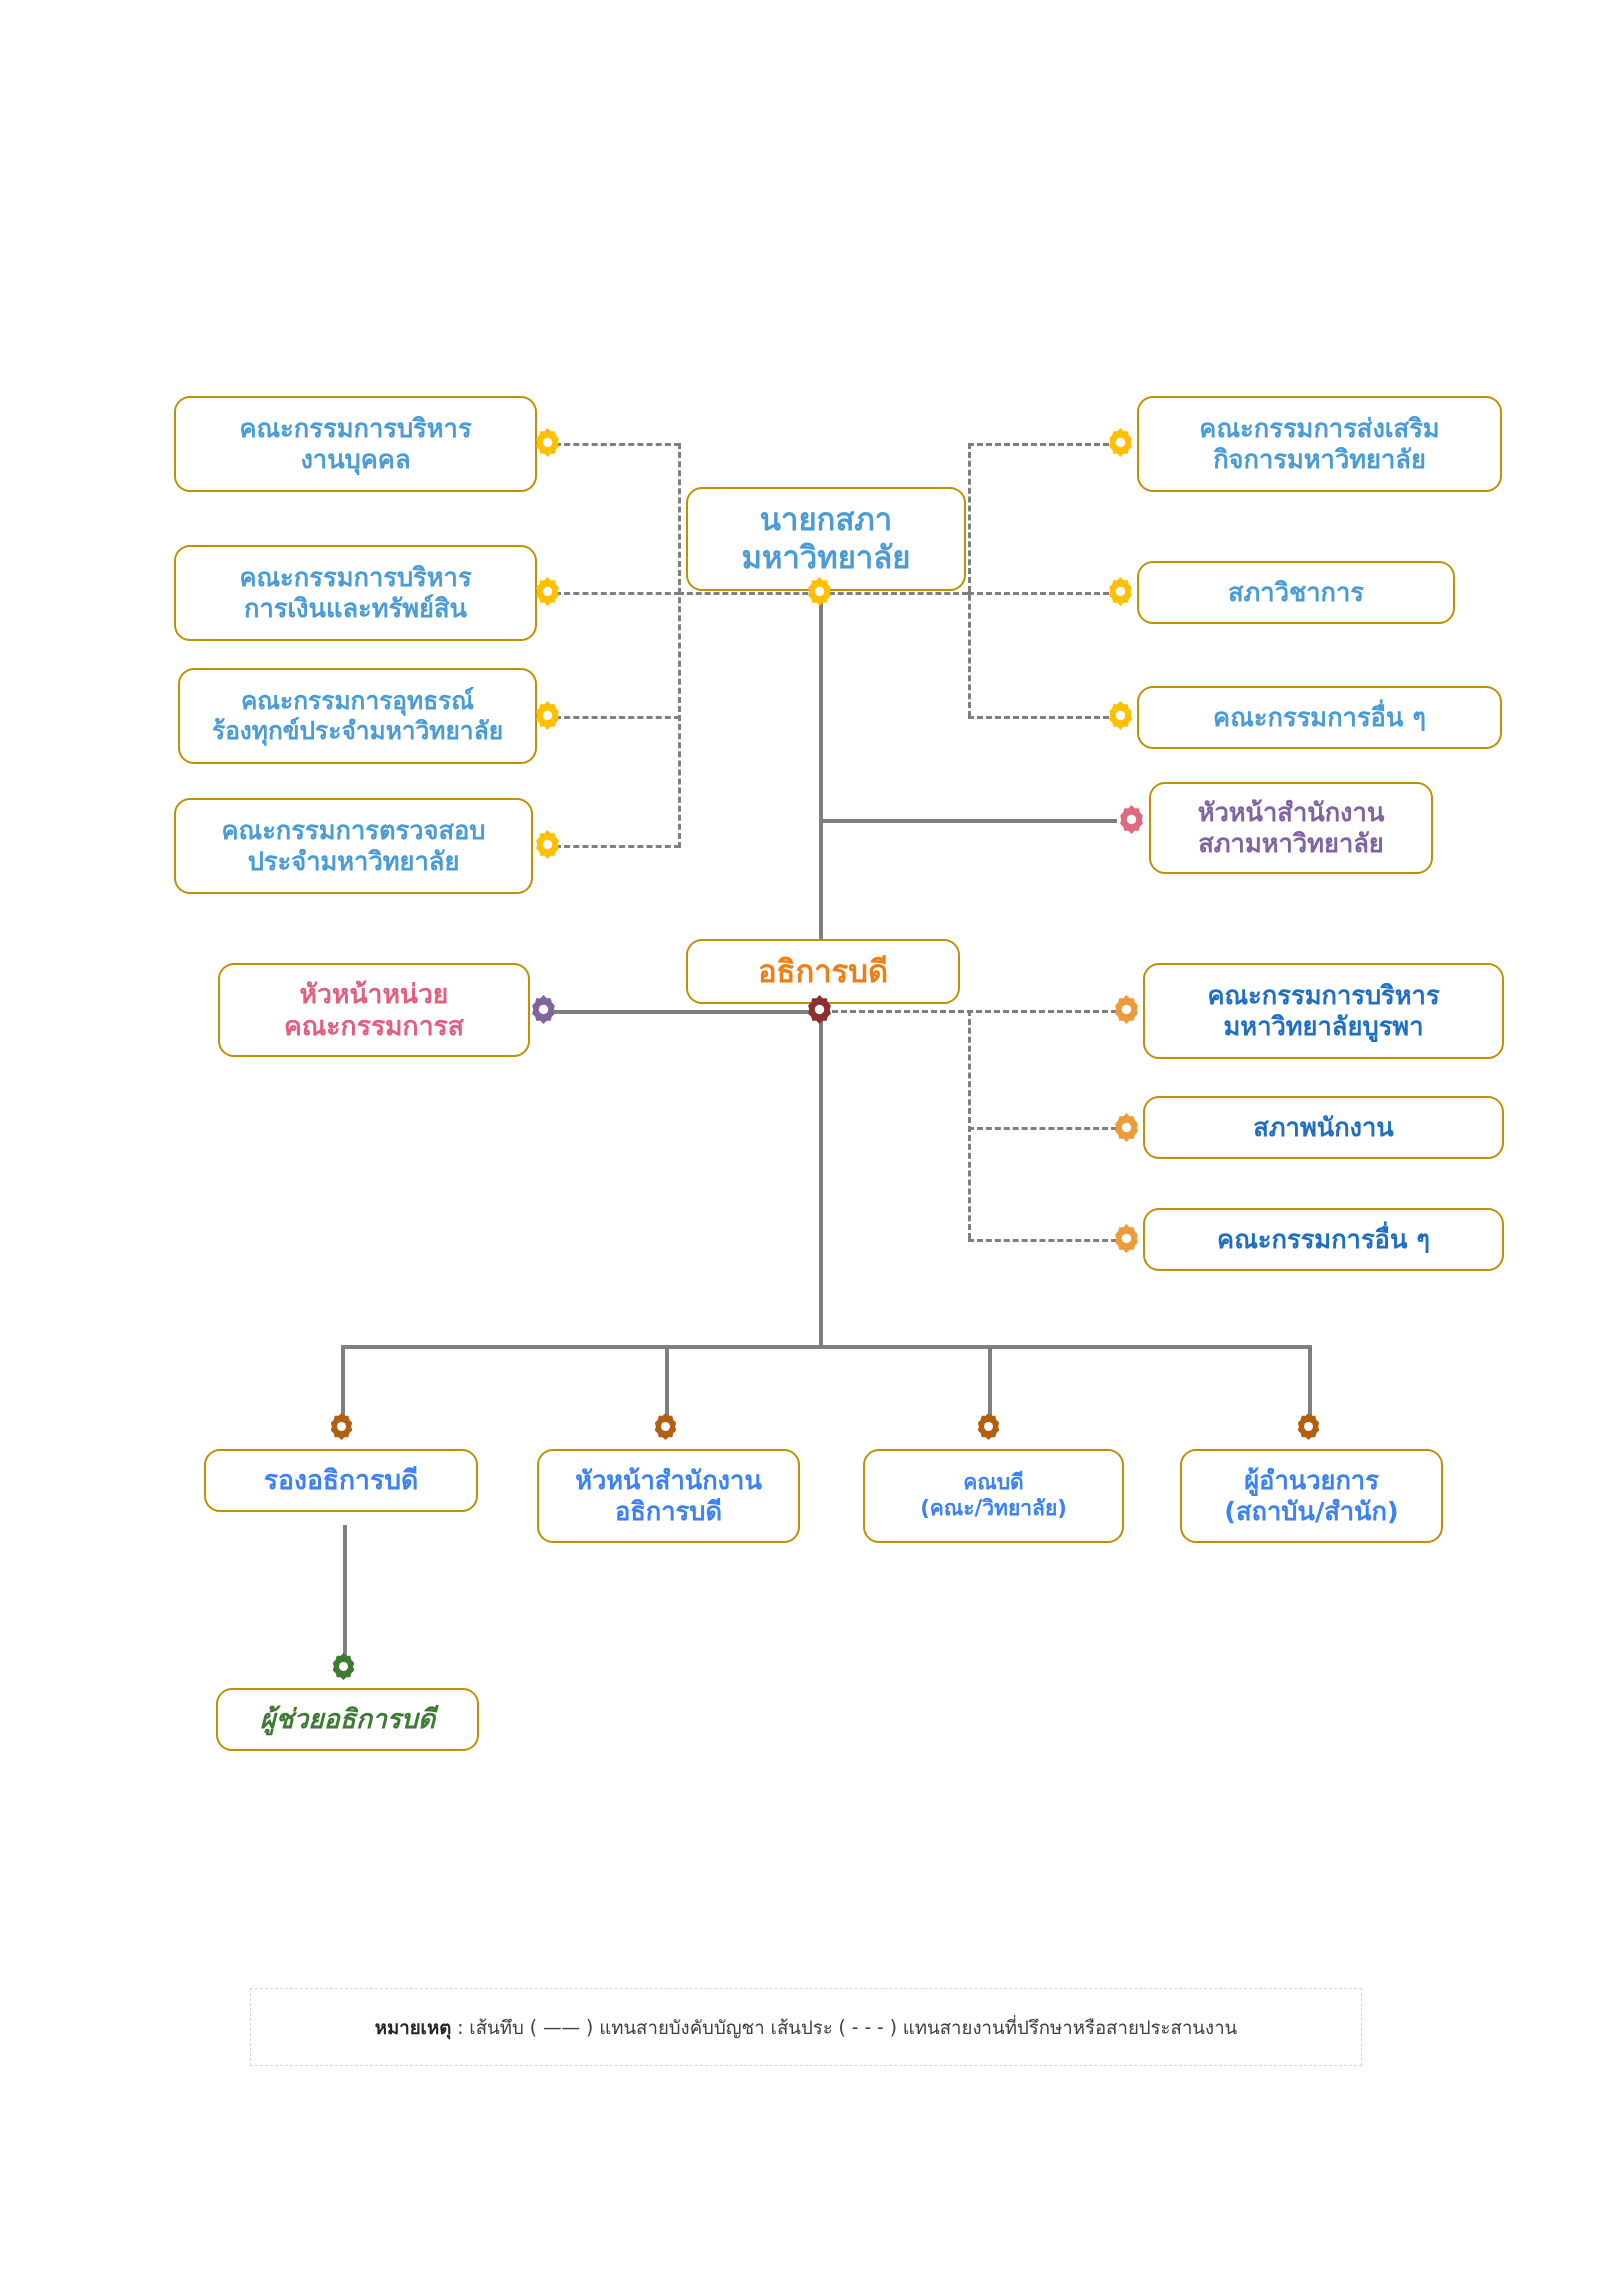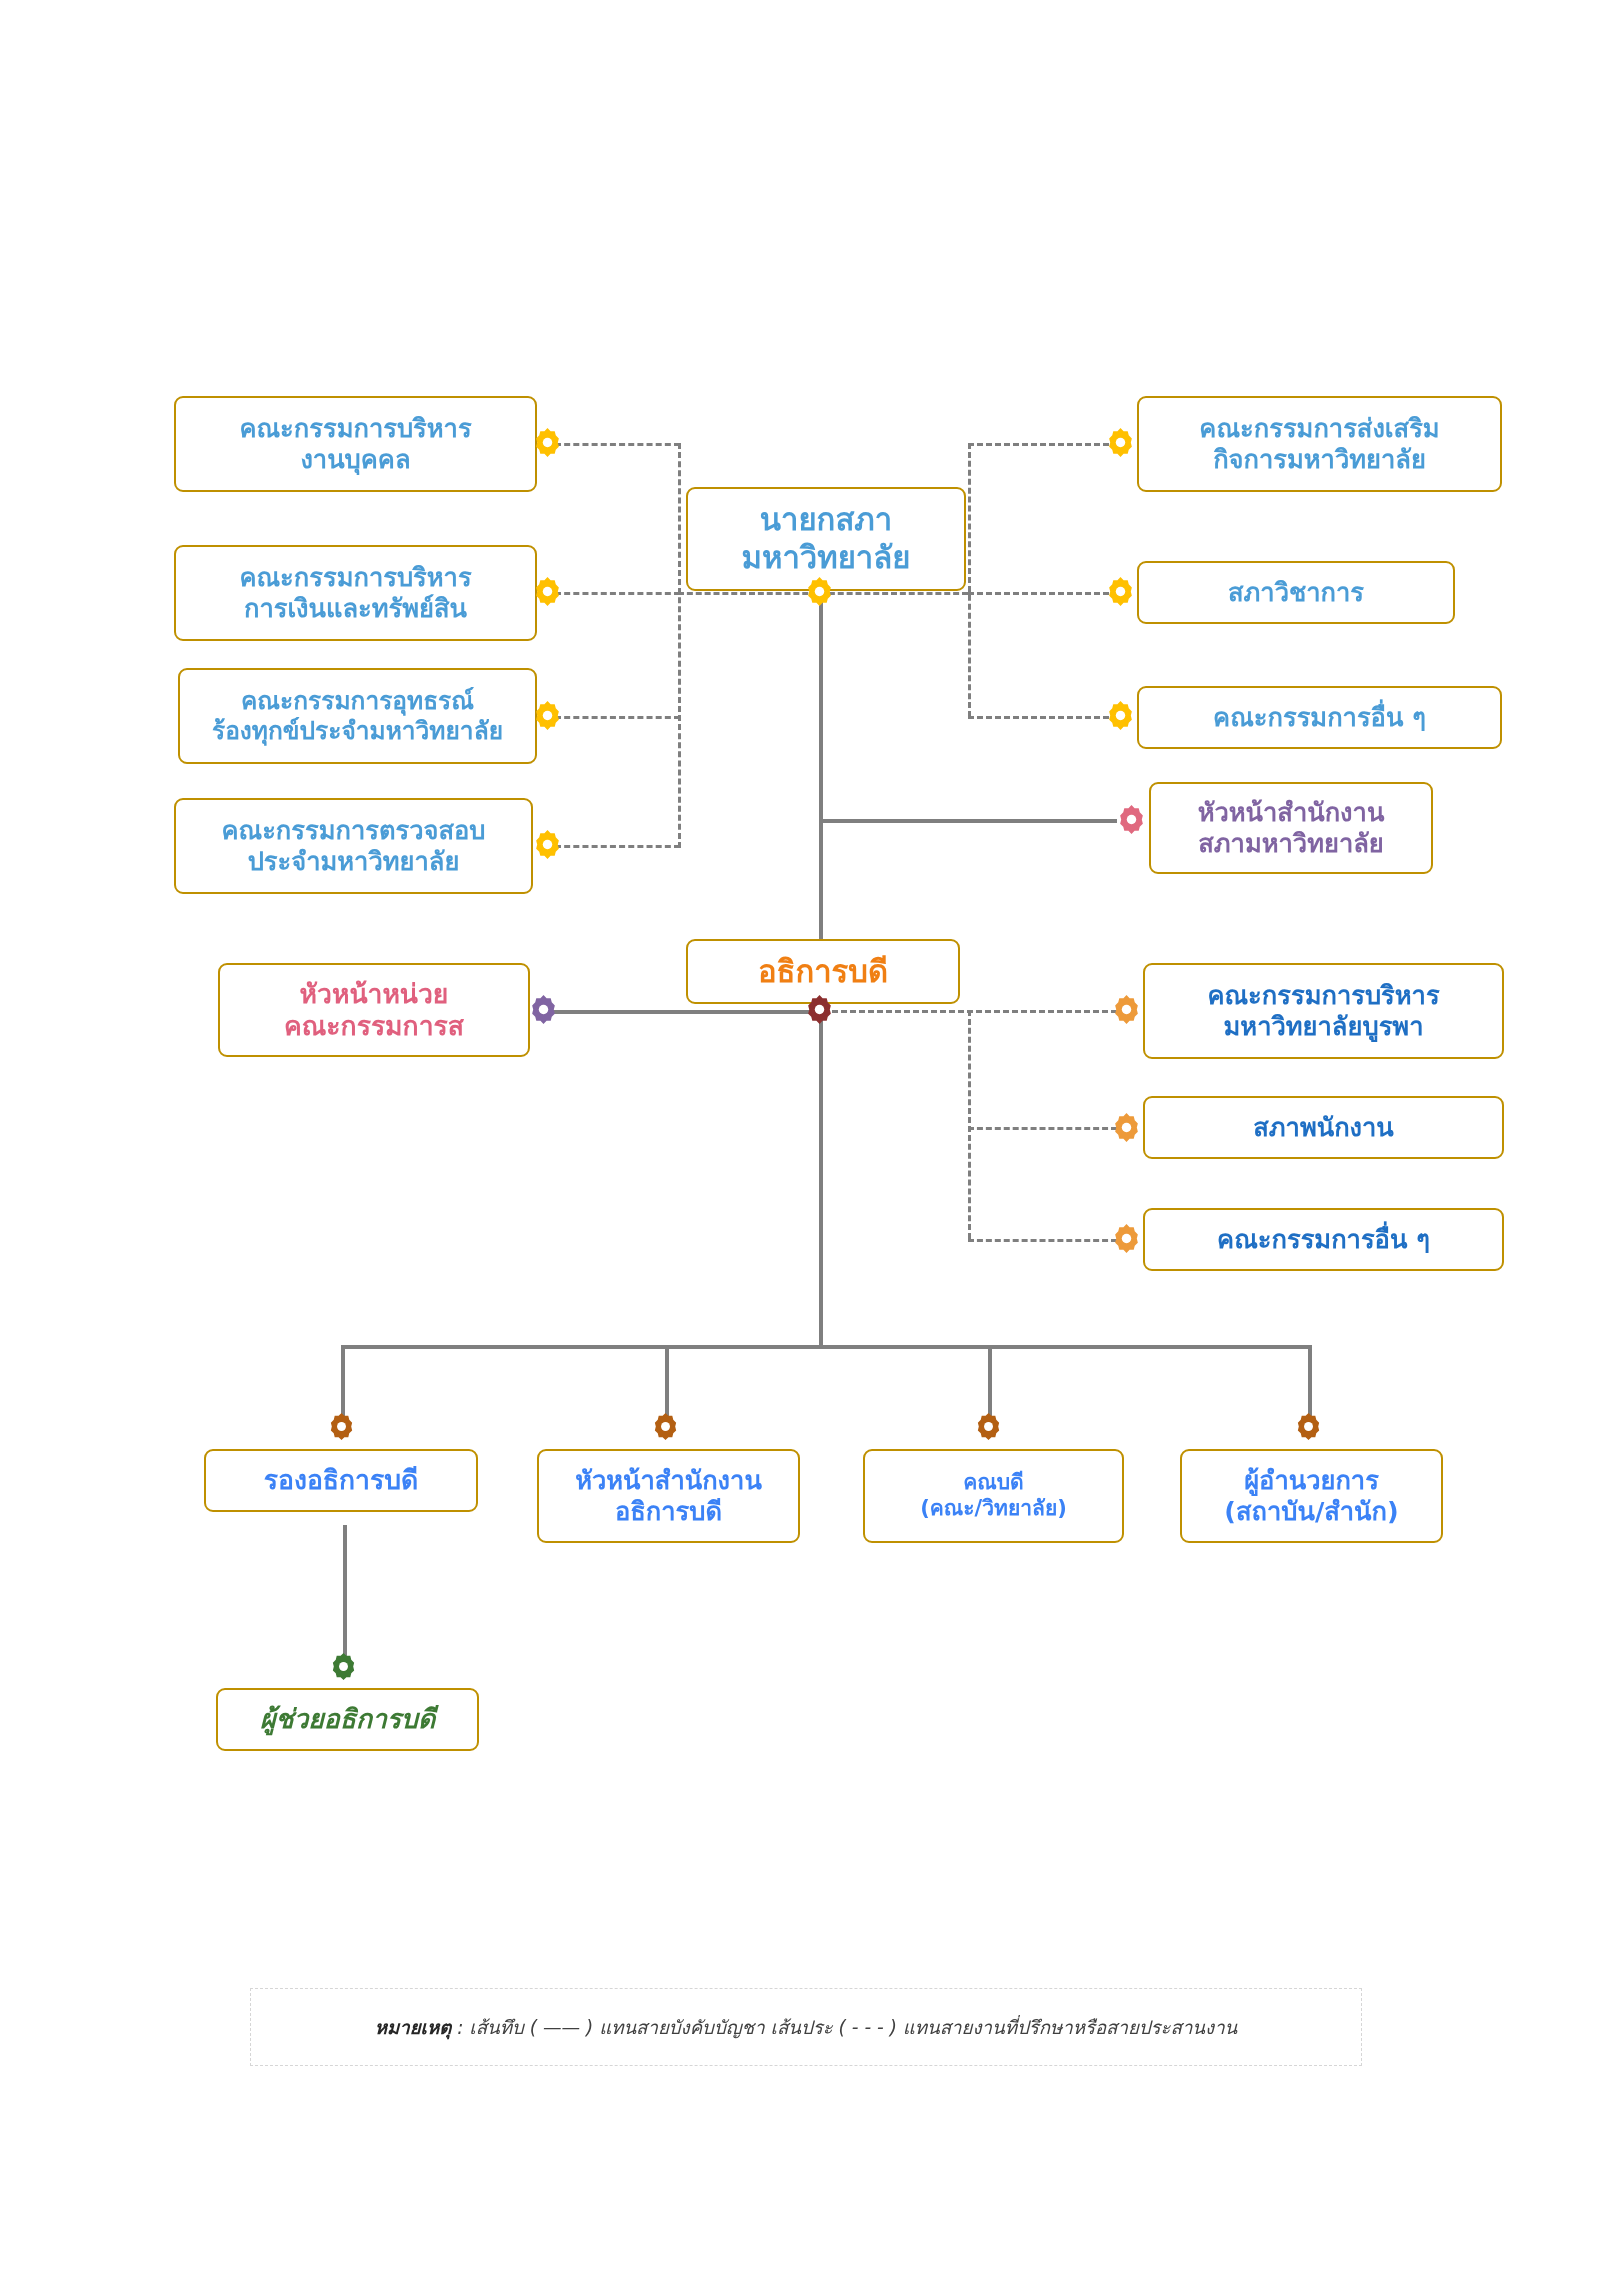--- a/index.html
+++ b/index.html
@@ -30,21 +30,21 @@
     color: #8a6a2f;
     letter-spacing: 0.5px;
     white-space: nowrap;
   }
 
   
   .node {
     position: absolute;
     box-sizing: border-box;
     border: 2px solid #bf9000;
-    border-radius: 9px;
+    border-radius: 16px;
     background: #ffffff;
     display: flex;
     align-items: center;
     justify-content: center;
     text-align: center;
     line-height: 1.22;
     font-weight: bold;
     padding: 2px 7.8px;
     z-index: 4;
   }
@@ -102,21 +102,20 @@
     box-sizing: border-box;
     display: flex;
     align-items: center;
     justify-content: center;
     z-index: 3;
   }
   #footnote-text {
     font-size: 18.6px;
     color: #404040;
     white-space: nowrap;
-    font-style: italic;
   }
   #footnote-text .fn-head {
     font-weight: bold;
     color: #262626;
   }
 </style>
 </head>
 <body>
 
 <div id="page">

